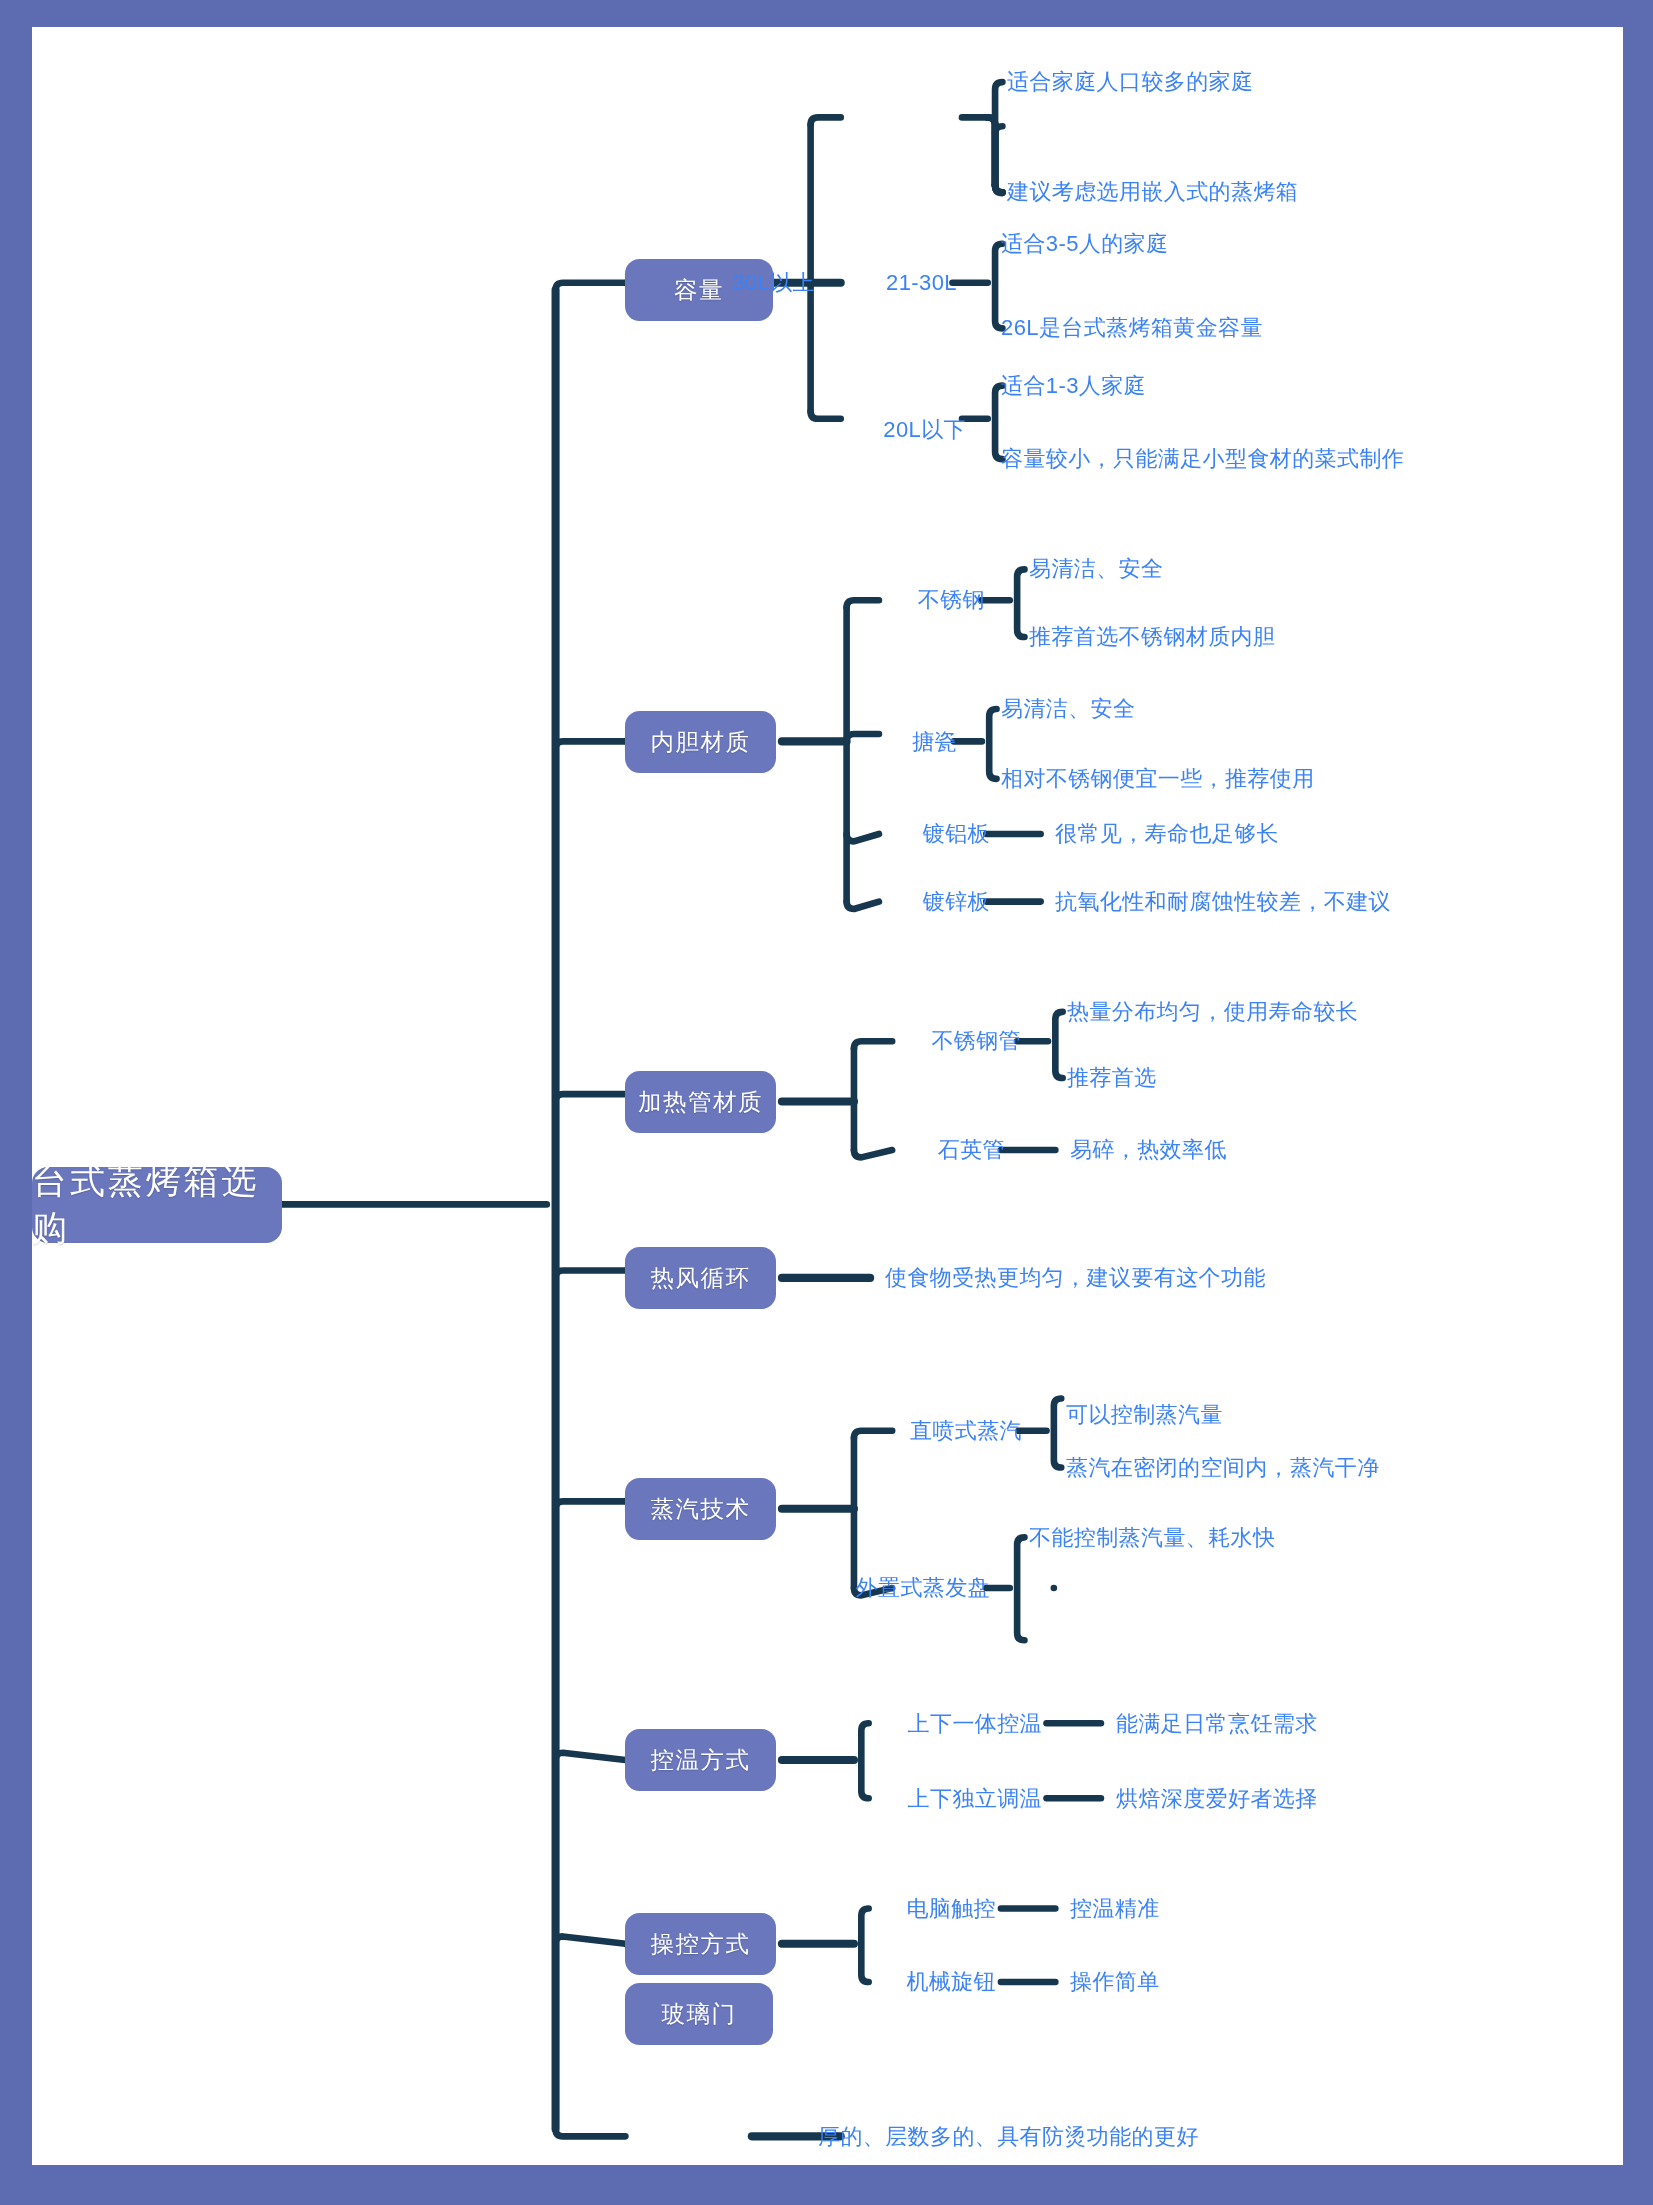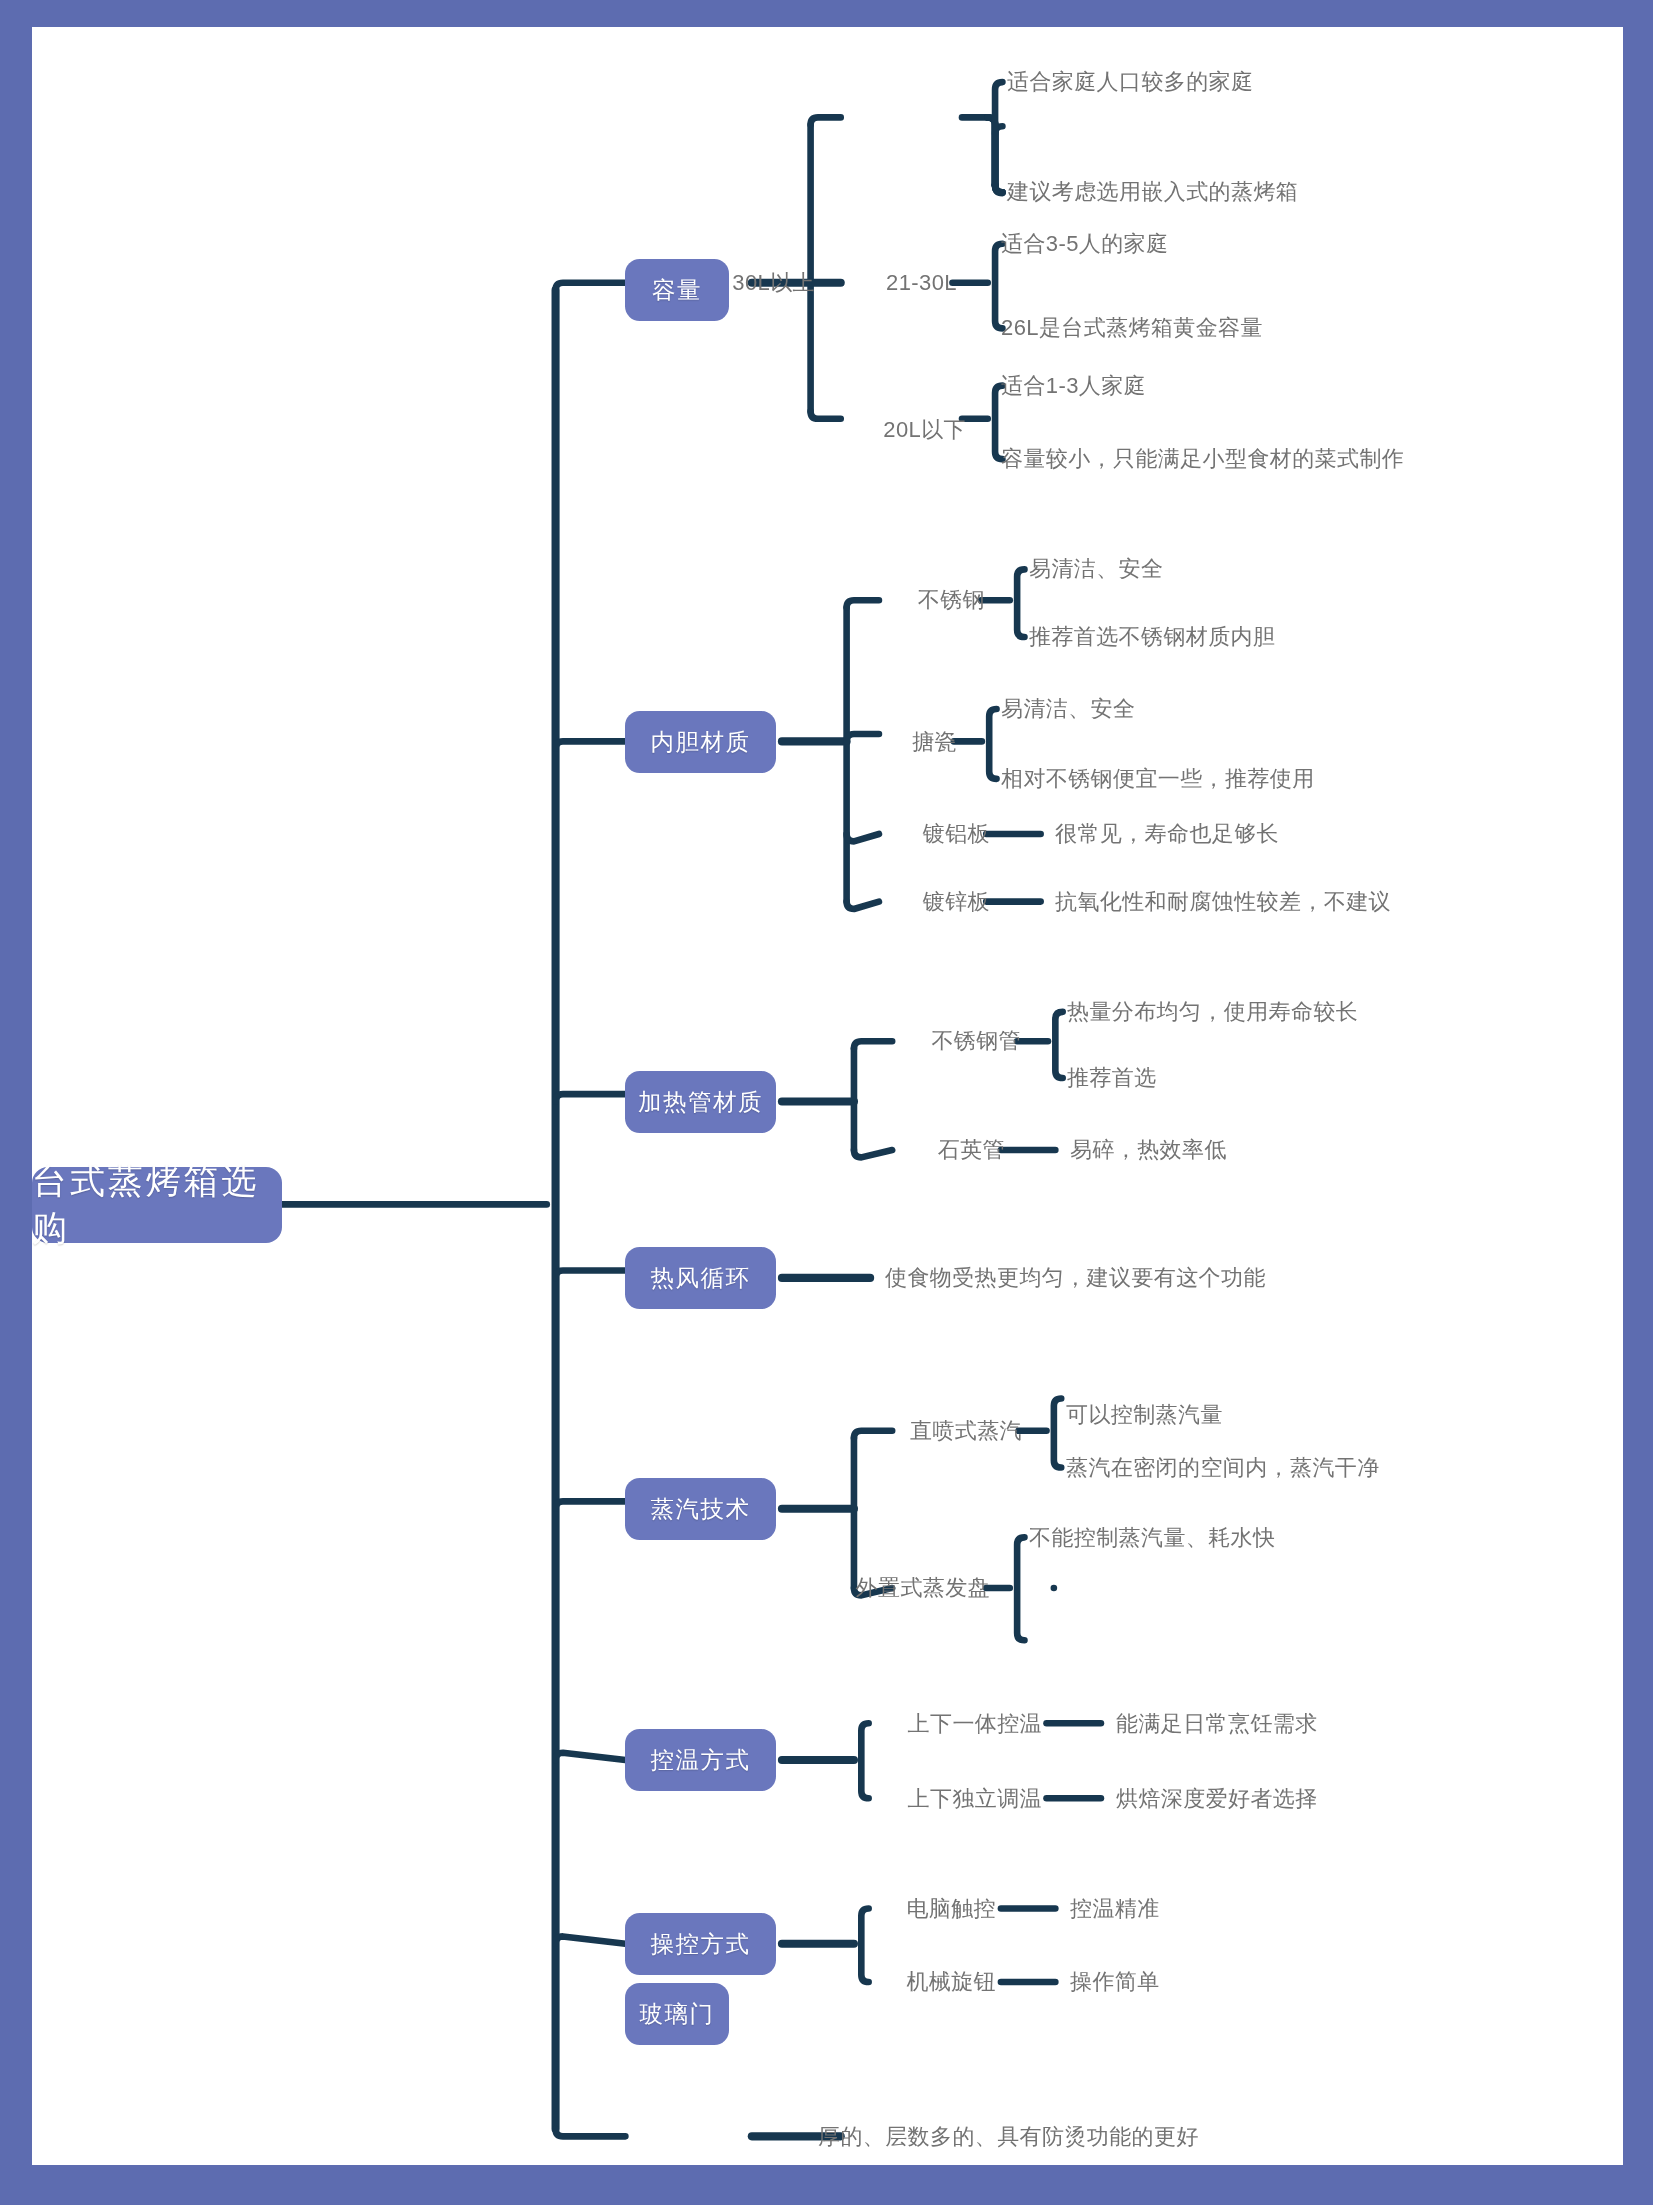--- a/index.html
+++ b/index.html
@@ -47,31 +47,31 @@
   #root-node {
     left: 0px;
     top: 1140px;
     width: 250px;
     height: 76px;
     font-size: 35px;
     border-radius: 16px;
     letter-spacing: 2.9px;
   }
   .cat-box {
-    width: 104px;
+    width: 148px;
     height: 62px;
     font-size: 23.5px;
     left: 593px;
   }
   .cat-box.wide {
     width: 151px;
   }
   .sub-label, .leaf-label {
     position: absolute;
-    color: #737373;
+    color: #3b82f6;
     font-size: 22px;
     line-height: 1.42;
     letter-spacing: 0.4px;
     white-space: nowrap;
     font-family: "Liberation Sans", "DejaVu Sans", sans-serif;
   }
   .sub-label {
     text-align: right;
     transform: translateY(-50%);
   }

